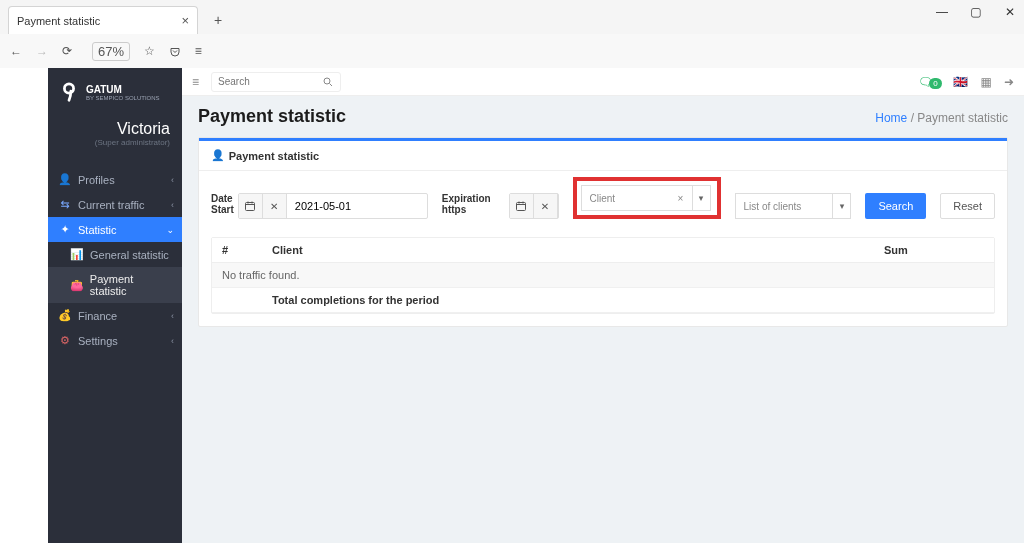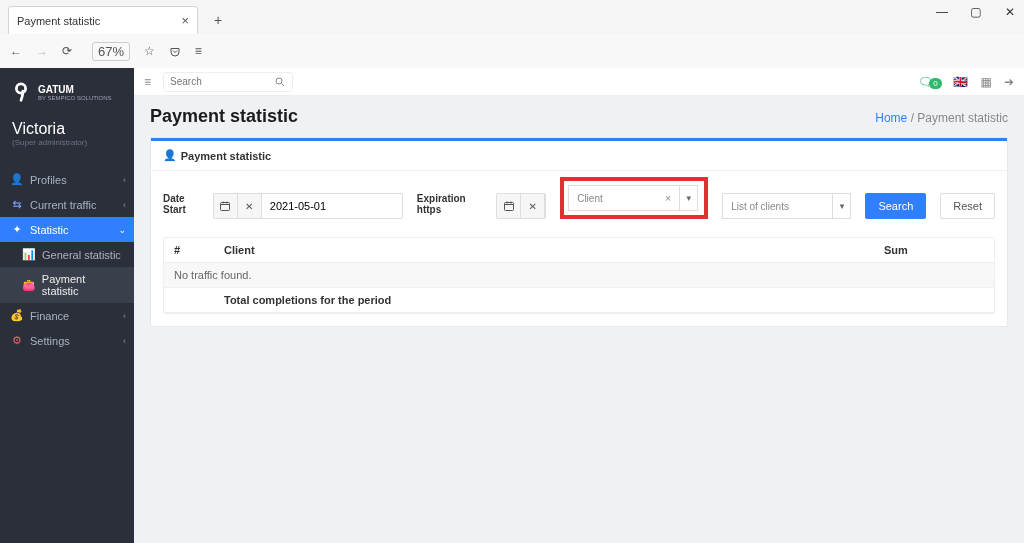--- a/index.html
+++ b/index.html
@@ -17,28 +17,28 @@
   .nav-btns { display: flex; gap: 14px; margin-right: 10px; align-items:center;}
   .nav-btn { color: #555; cursor:pointer; }
   .addr-bar { flex: 1; display: flex; align-items: center; gap: 8px; }
   .addr-icons-left { display:flex; gap:6px; color:#777; margin-left: 150px;}
   .url-text { color: #888; font-size: 12px; }
   .url-text .bold-dom { color: #111; }
   .addr-right { display:flex; gap:14px; align-items:center; color:#555; margin-right:4px;}
   .zoom-pct { font-size:13px; color:#555; border:1px solid #ccc; border-radius:3px; padding:1px 5px;}
 
   
-  .app { display:flex; height: calc(543px - 68px); }
+  .app { display:flex; height: calc(543px - 68px); margin-left: 48px; }
   .sidebar { width: 134px; background: #2b2f3a; color: #c9ced8; overflow:hidden; }
   .brand-box { padding: 14px 10px 6px 10px; display:flex; gap:6px; align-items:center;}
   .brand-g { width:22px;height:22px;color:#fff;}
   .brand-text { line-height:1;}
   .brand-text .t1 { font-size:10px; font-weight:600; color:#fff;}
   .brand-text .t2 { font-size:6px; color:#9aa2b2;}
-  .user-box { padding: 10px 12px 14px 12px;}
+  .user-box { padding: 10px 12px 14px 12px; text-align: right;}
   .user-name { font-size:16px; color:#fff;}
   .user-role { font-size:8px; color:#6c7482;}
   .side-menu { margin-top:6px;}
   .side-item { display:flex; align-items:center; padding:6px 10px; font-size:11px; color:#a9b1c0; cursor:pointer; position:relative;}
   .side-item .side-icon { width:14px;text-align:center; margin-right:6px; font-size:11px;}
   .side-item .chev { position:absolute; right:8px; font-size:9px; color:#8a92a3;}
   .side-item.active { background:#2f7fff; color:#fff;}
   .side-item.sub.current { background:#3a3f4c; color:#eee;}
   .side-sub { padding-left:22px;}
 

